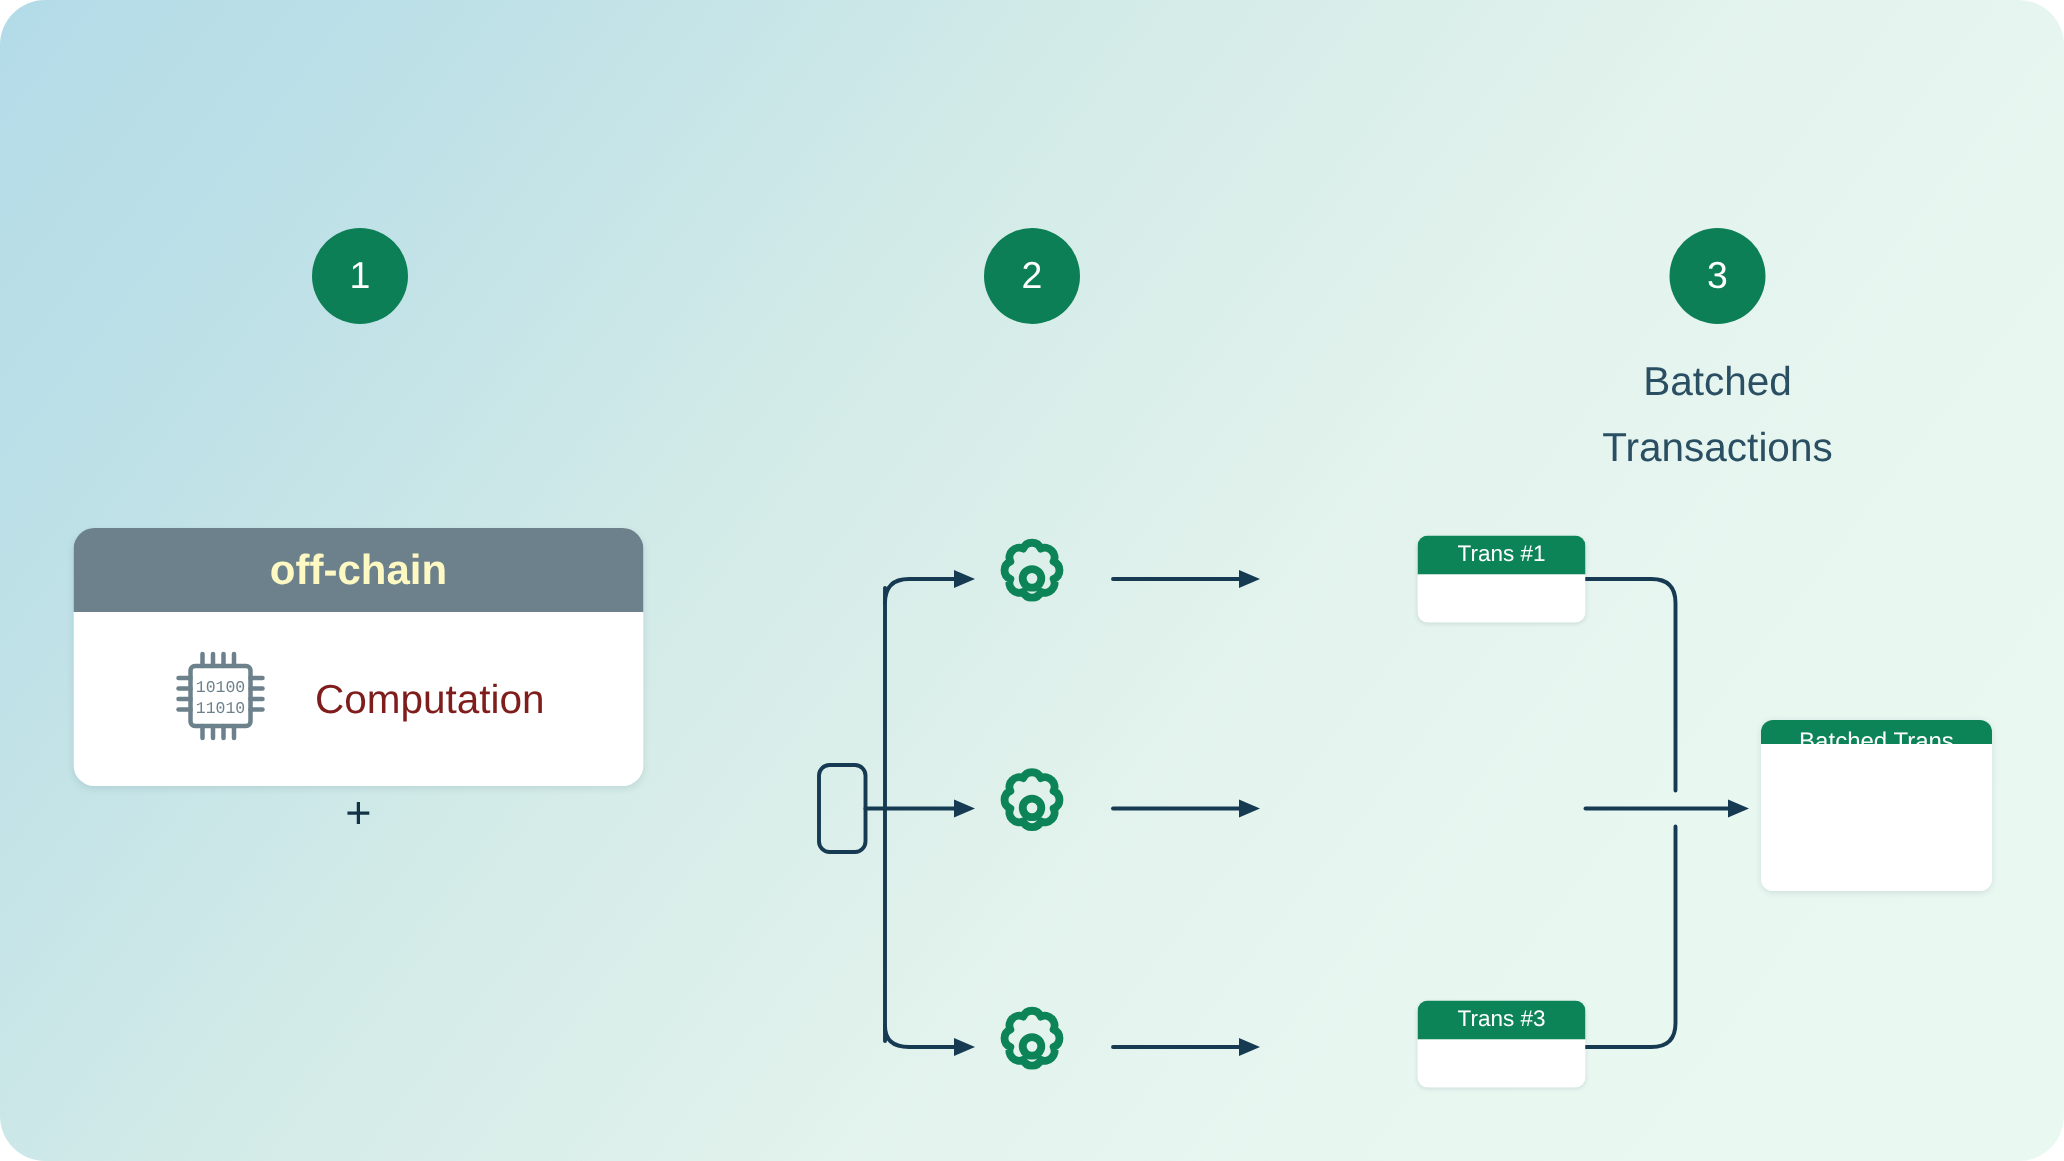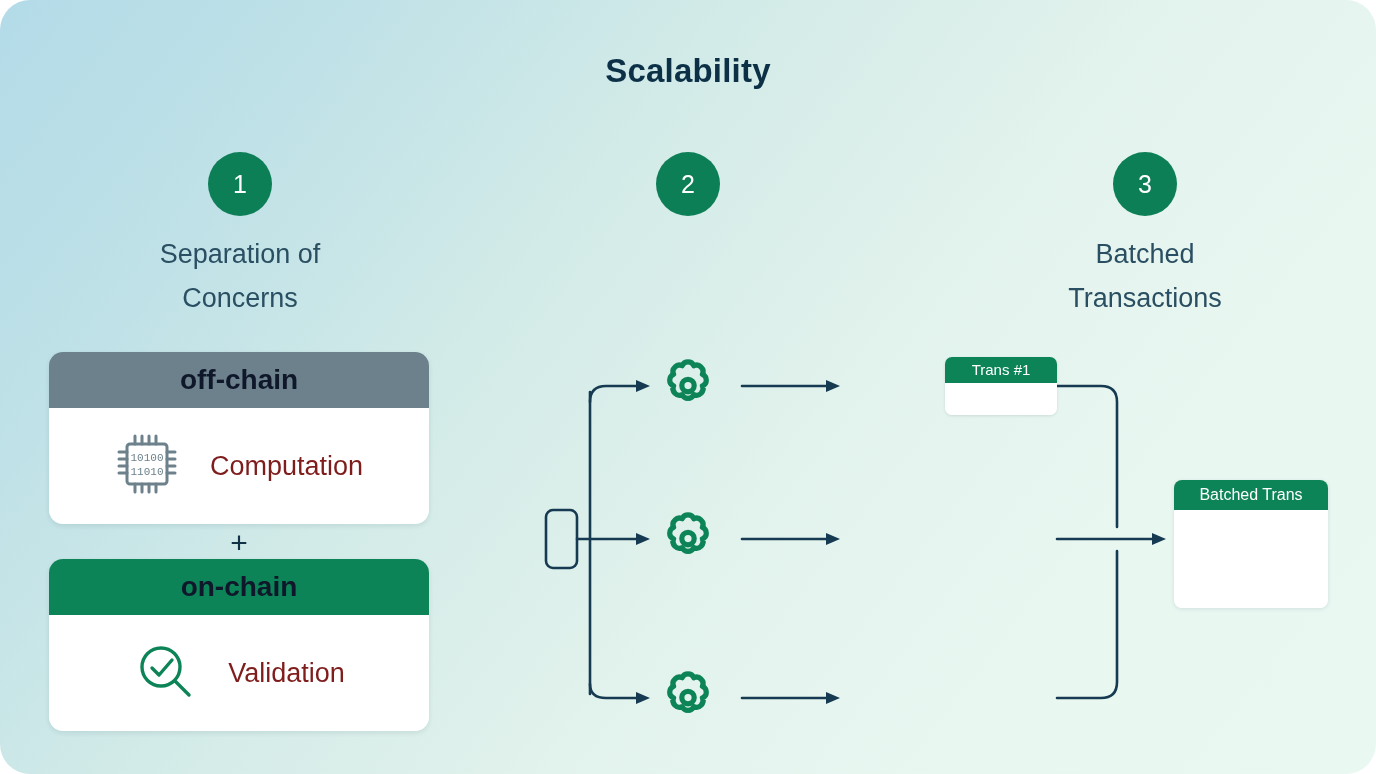--- a/index.html
+++ b/index.html
@@ -68,21 +68,21 @@
     border-radius: 14px;
     overflow: hidden;
     box-shadow: 0 2px 5px rgba(20,60,70,.10);
   }
   .chain-head {
     height: 56px;
     line-height: 56px;
     text-align: center;
     font-size: 28px;
     font-weight: bold;
-    color: #0f172a;
+    color: #fef9c3;
   }
   .head-off { background: #6c818b; }
   .head-on  { background: #0d8457; }
   .chain-body {
     background: #ffffff;
     height: 116px;
     display: flex;
     align-items: center;
     justify-content: center;
     gap: 31px;
@@ -123,43 +123,40 @@
   }
   #batched-card {
     position: absolute;
     left: 1174px;
     top: 480px;
     width: 154px;
     border-radius: 8px;
     overflow: hidden;
     box-shadow: 0 1px 4px rgba(20,60,70,.12);
   }
-  #batched-card .trans-head { font-size: 16px; height: 30px; line-height: 30px; }
+  #batched-card .trans-head { font-size: 16px; height: 16px; line-height: 30px; }
   #batched-card .trans-body { height: 98px; }
 
   
   svg.overlay {
     position: absolute;
     left: 0; top: 0;
     width: 1376px;
     height: 774px;
     pointer-events: none;
   }
 </style>
 </head>
 <body>
 
 <div id="canvas">
 
-  <div id="title">Scalability</div>
 
   <div class="step-col" style="left:80px;">
     <div class="step-badge">1</div>
-    <div class="step-label">Separation of
-Concerns</div>
   </div>
   <div class="step-col" style="left:528px;">
     <div class="step-badge">2</div>
   </div>
   <div class="step-col" style="left:985px;">
     <div class="step-badge">3</div>
     <div class="step-label">Batched
 Transactions</div>
   </div>
 
@@ -192,35 +189,20 @@
         </svg>
       </span>
       <span class="body-text">Computation</span>
     </div>
   </div>
 
   <div style="position:absolute; left:49px; top:528px; width:380px;">
     <div id="plus-sign">+</div>
   </div>
 
-  <div class="chain-card" style="left:49px; top:559px;">
-    <div class="chain-head head-on">on-chain</div>
-    <div class="chain-body">
-      <span>
-        <svg width="64" height="64" viewBox="0 0 64 64">
-          <g stroke="#0d8457" stroke-width="3.4" fill="none" stroke-linecap="round" stroke-linejoin="round">
-            <circle cx="28" cy="28" r="19"></circle>
-            <line x1="42" y1="42" x2="56" y2="56"></line>
-            <polyline points="19,29 26,36 39,21"></polyline>
-          </g>
-        </svg>
-      </span>
-      <span class="body-text">Validation</span>
-    </div>
-  </div>
 
   <svg class="overlay">
     <g fill="none" stroke="#163a52" stroke-width="2.6" stroke-linecap="round" stroke-linejoin="round">
 
       <rect x="546" y="510" width="31" height="58" rx="7"></rect>
 
       <line x1="577" y1="539" x2="590" y2="539"></line>
 
       <line x1="590" y1="392" x2="590" y2="694"></line>
 
@@ -274,19 +256,23 @@
     </g>
     <g fill="#163a52">
       <polygon points="1152,533 1166,539 1152,545"></polygon>
     </g>
   </svg>
 
   <div class="trans-card" style="left:945px; top:357px;">
     <div class="trans-head">Trans #1</div>
     <div class="trans-body"></div>
   </div>
+  <div class="trans-card" style="left:945px; top:667px;">
+    <div class="trans-head">Trans #3</div>
+    <div class="trans-body"></div>
+  </div>
 
   <div id="batched-card">
     <div class="trans-head">Batched Trans</div>
     <div class="trans-body"></div>
   </div>
 
 </div>
 
 </body></html>

